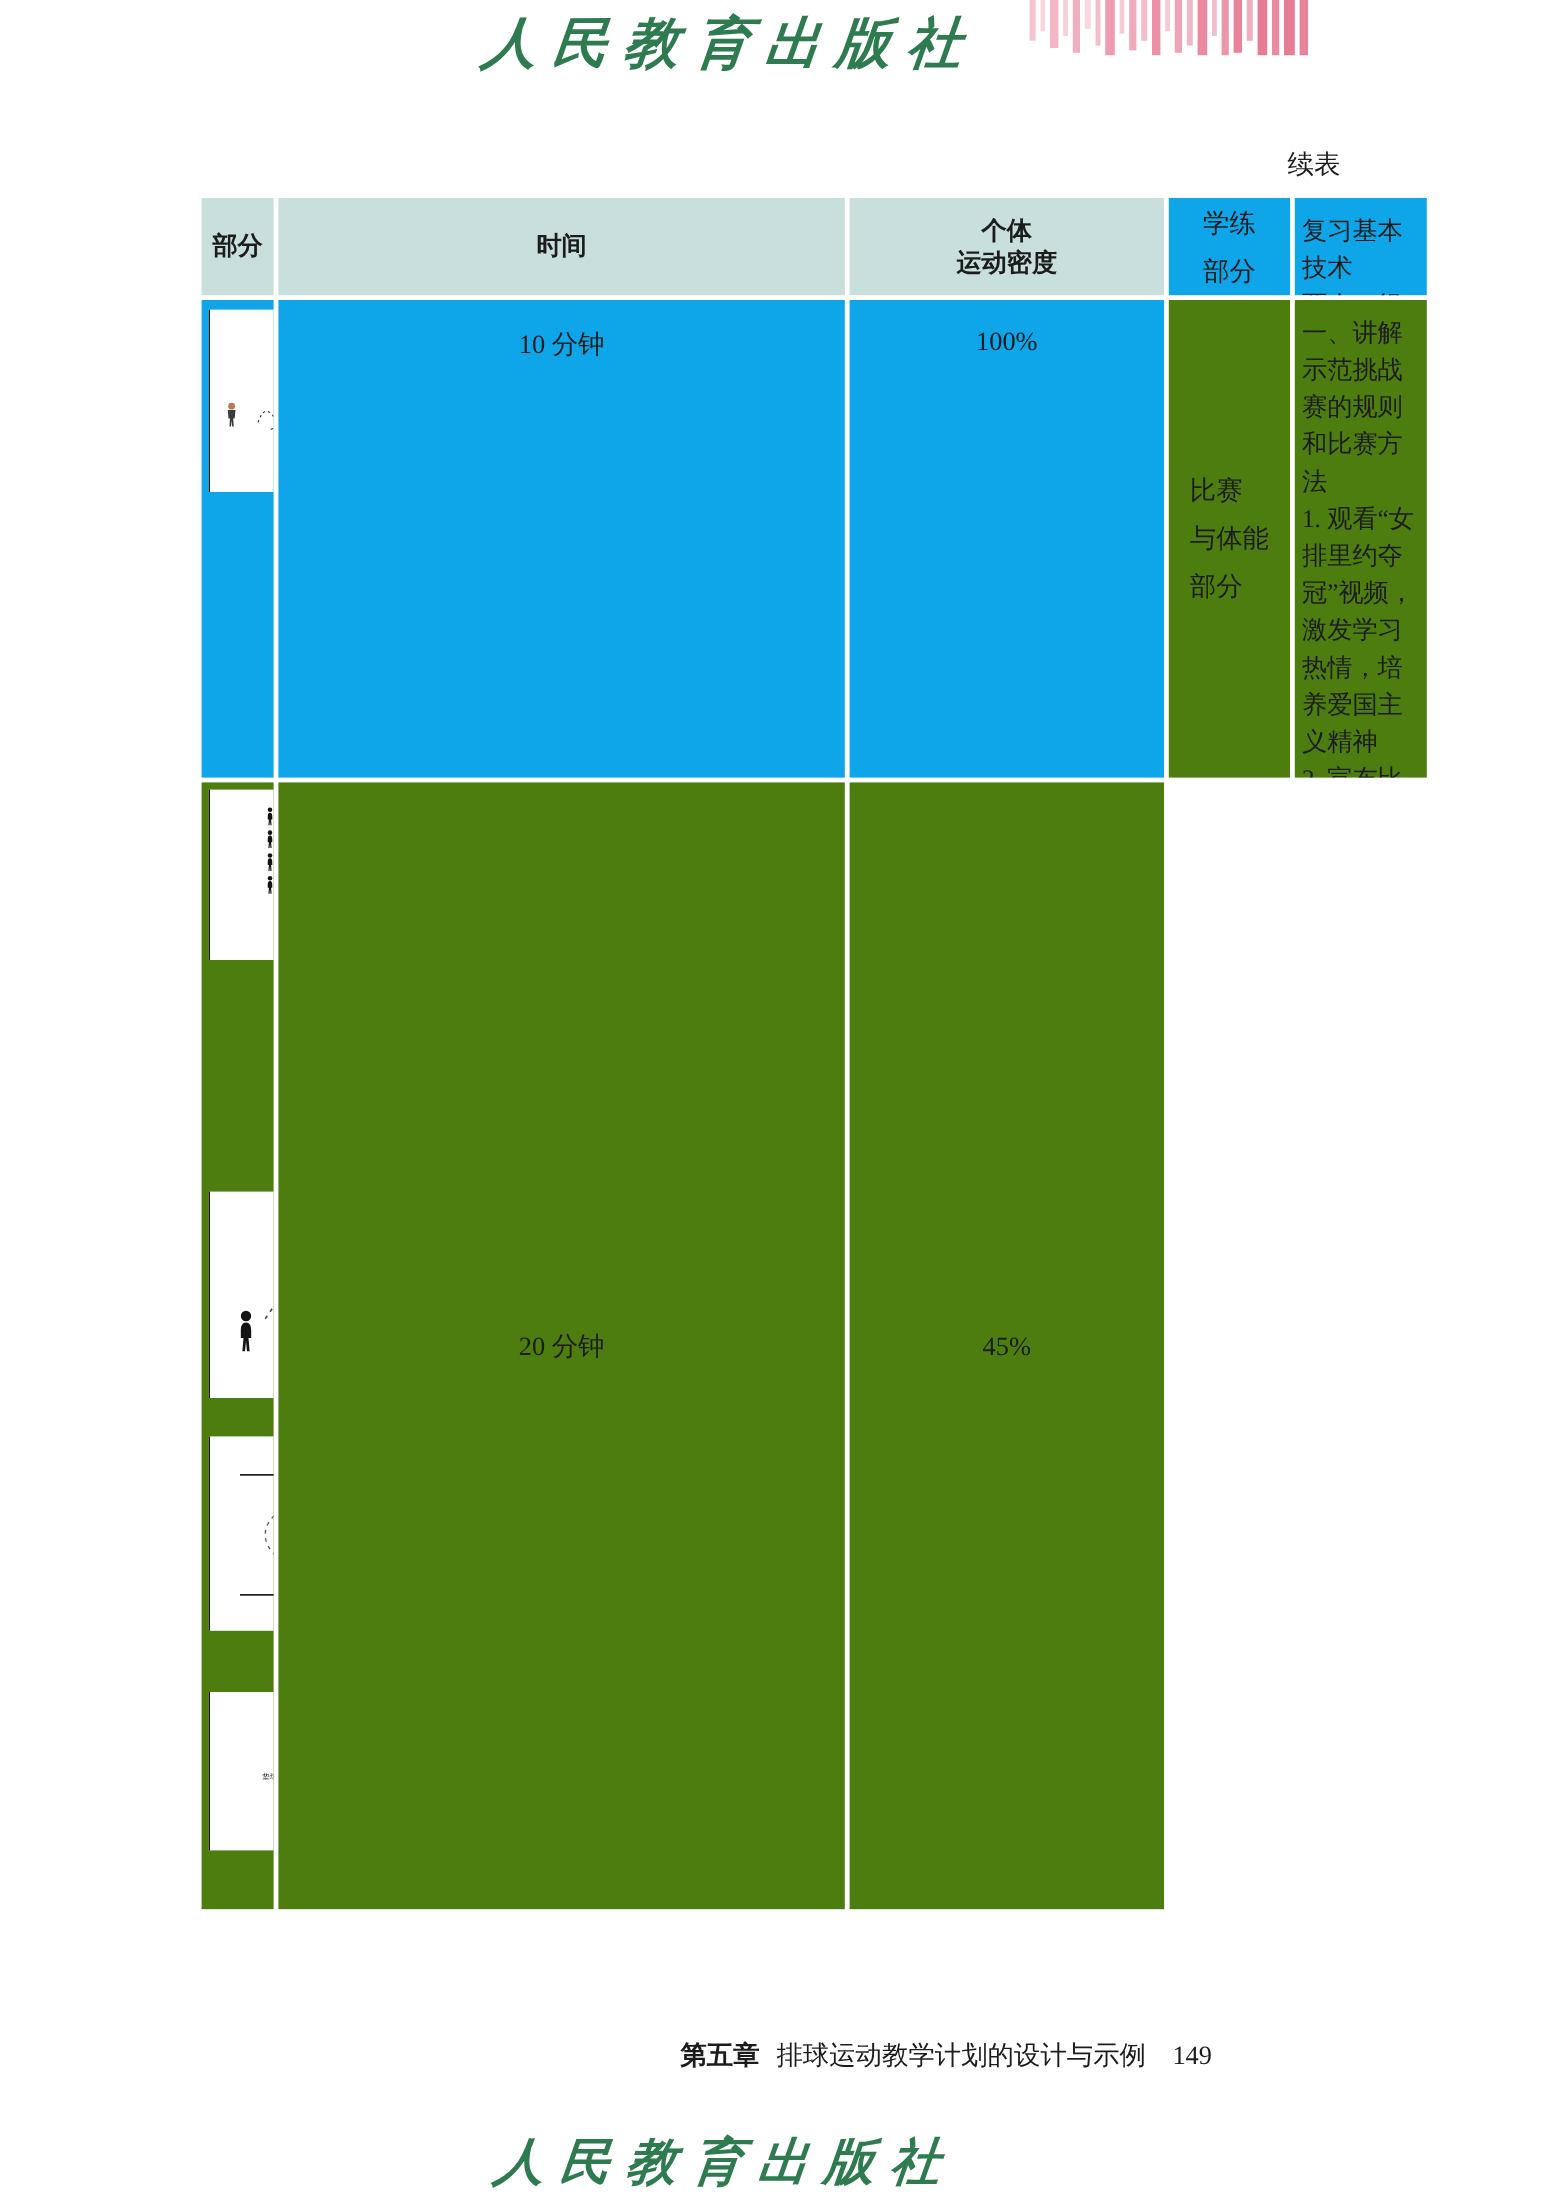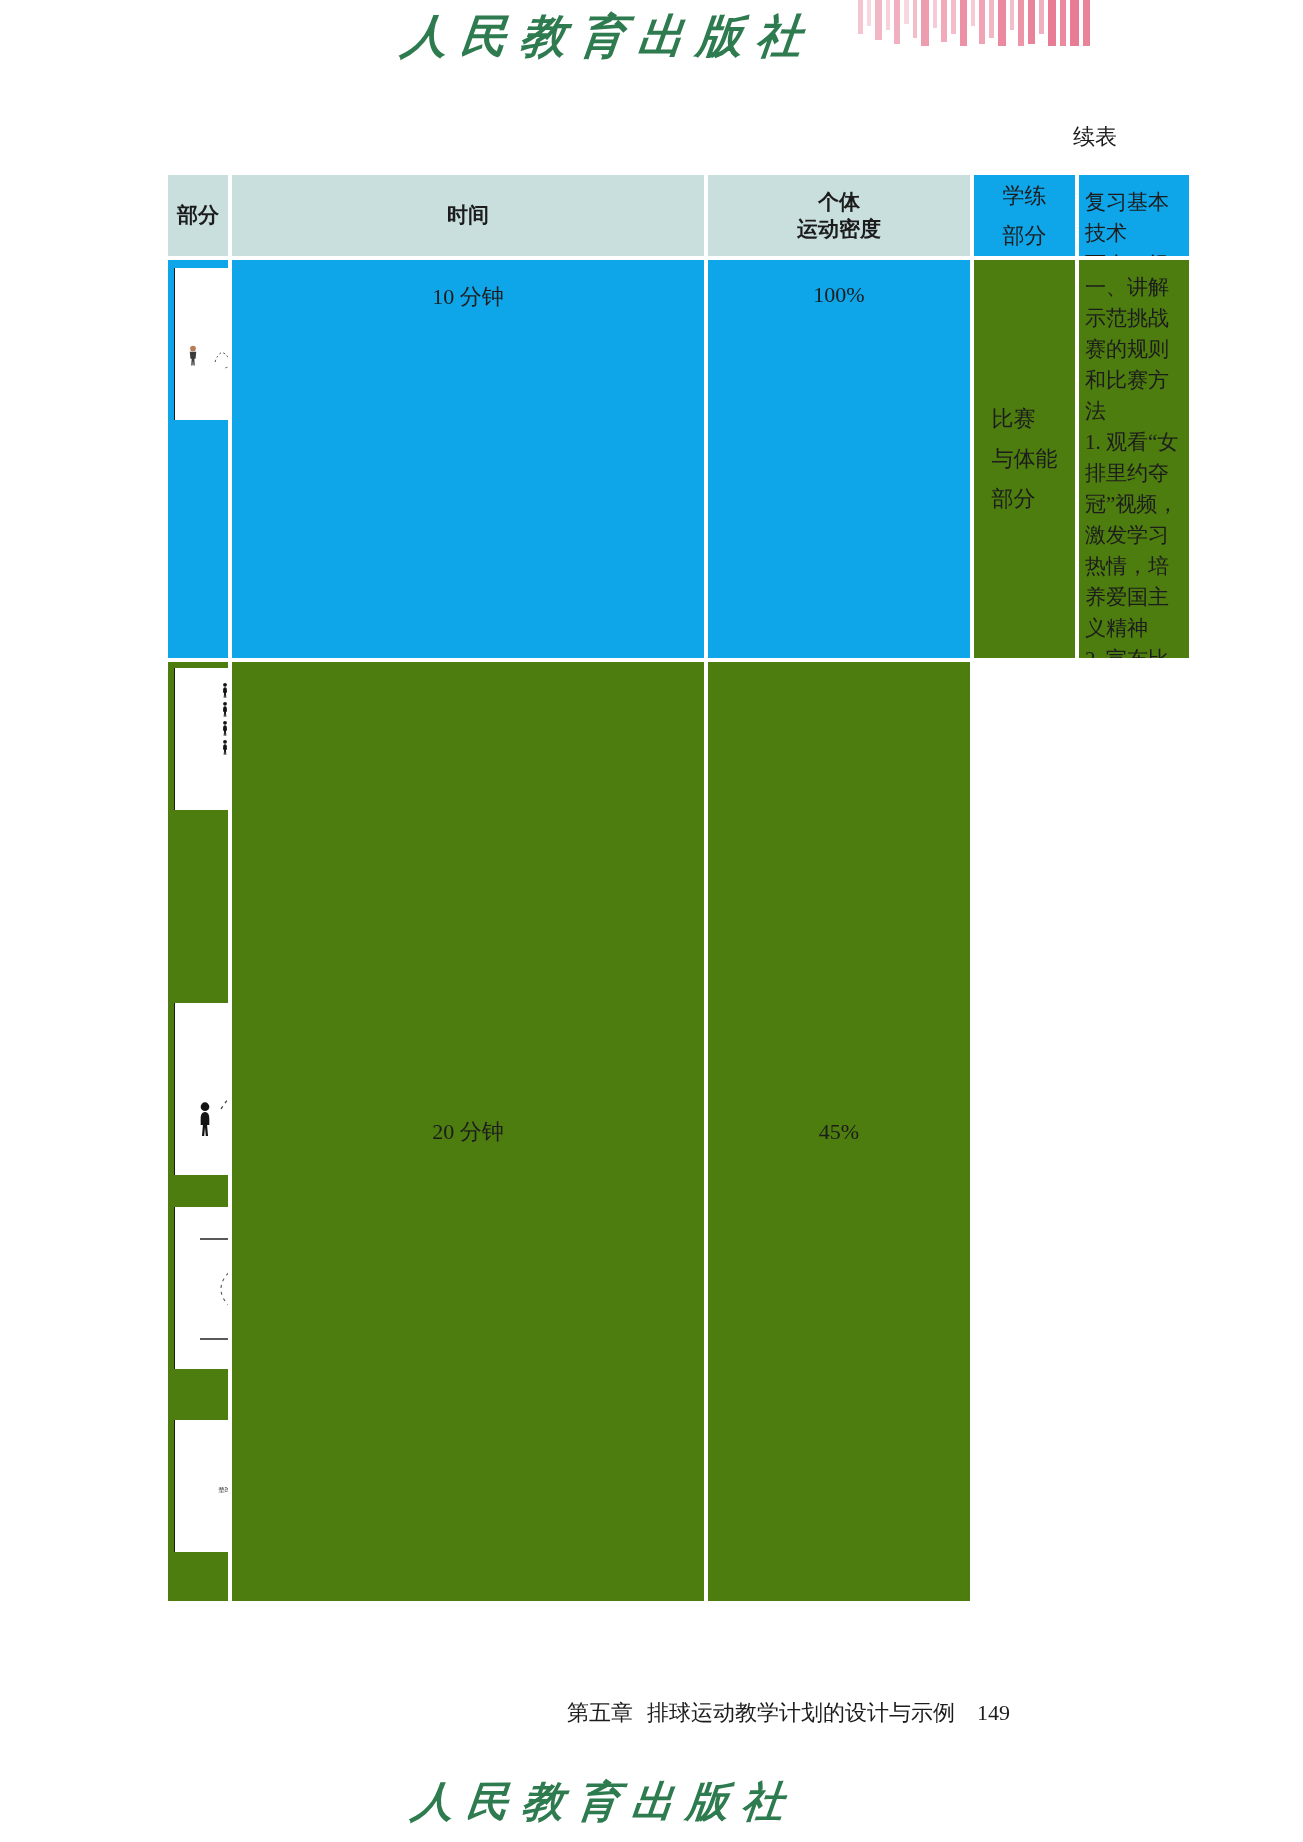--- a/index.html
+++ b/index.html
@@ -15,21 +15,21 @@
   
   .bars{position:absolute;left:858px;top:0;width:250px;height:48px;display:flex;
         align-items:flex-start;}
   .bars i{display:block;margin-right:4px;}
 
   .continued{position:absolute;left:1073px;top:122px;font-size:22px;}
 
   
   .sched{position:absolute;left:168px;top:165px;width:1005px;display:grid;
          grid-template-columns:60px 472px 262px 101px 110px;
-         grid-template-rows:81px 398px 939px;gap:4px;margin-top:10px;}
+         grid-template-rows:81px 398px 939px;gap:4px;}
   .cell{overflow:hidden;}
   .th{background:#c9dfdd;display:flex;align-items:center;justify-content:center;
       font-weight:bold;font-size:21px;text-align:center;white-space:pre-line;line-height:27px;}
   .r1{background:#0ea5e9;}
   .r2{background:#4d7c0f;}
   .partcell{display:flex;align-items:center;justify-content:center;text-align:left;
             font-size:22px;line-height:40px;white-space:pre-line;}
   .content{padding:12px 6px 0 6px;font-size:21px;line-height:31px;white-space:pre-line;}
   .orgcell{position:relative;}
   .dbox{position:absolute;left:6px;width:245px;background:#fff;border-left:1.5px solid #1a1a1a;}
@@ -38,21 +38,21 @@
   #d3{top:341px;height:172px;}
   #d4{top:545px;height:162px;}
   #d5{top:758px;height:132px;}
   .dbox svg{display:block;width:100%;height:100%;}
   .num{display:flex;flex-direction:column;align-items:center;font-size:22px;}
   .vtop{justify-content:flex-start;padding-top:22px;}
   .vcenter{justify-content:center;}
 
   
   .footer{position:absolute;top:1698px;right:293px;font-size:22px;white-space:nowrap;}
-  .footer .chap{font-weight:normal;}
+  .footer .chap{font-weight:bold;}
   .footer .ttl{margin-left:14px;}
   .footer .pg{margin-left:22px;}
 </style>
 </head>
 <body>
 
 <div class="page">
 
   <div class="logo top">人民教育出版社</div>
 

